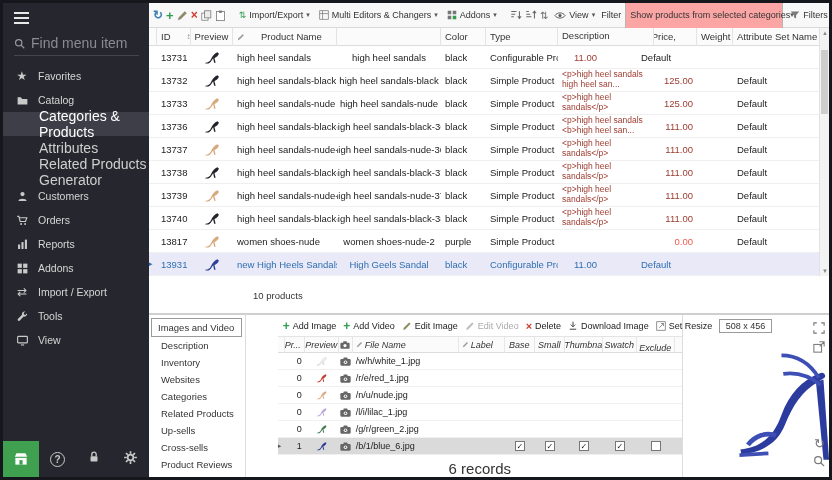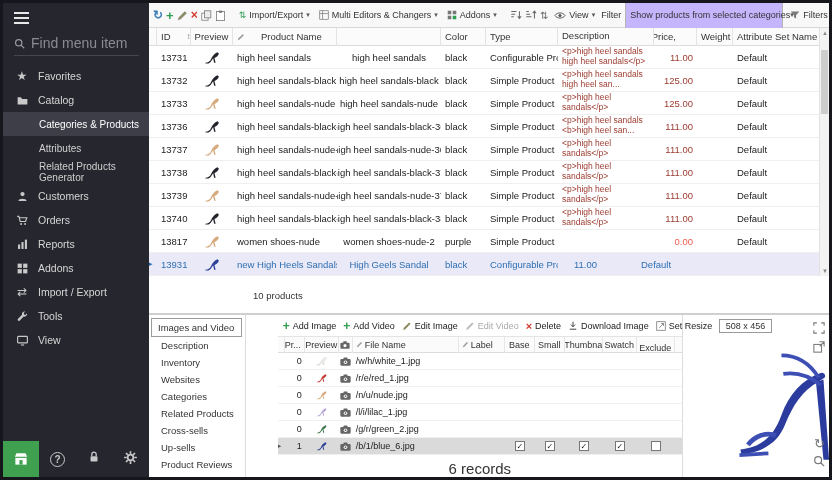--- a/index.html
+++ b/index.html
@@ -7,41 +7,41 @@
   .window { width:832px; height:480px; border:3px solid #16161d; background:#fff; position:relative; overflow:hidden; display:flex; }
 
   
   .sidebar { width:146px; height:474px; background:#26262e; color:#d6d6d6; position:relative; flex:0 0 146px; }
   .sb-top { height:30px; display:flex; align-items:center; padding-left:11px; }
   .burger span { display:block; width:15px; height:2px; background:#e8e8e8; margin:3px 0; }
   .sb-search { display:flex; align-items:center; gap:6px; margin:2px 10px 8px 11px; border-bottom:1px solid #45454e; padding-bottom:4px; }
   .sb-search input { background:transparent; border:none; outline:none; color:#bbb; font-size:14px; width:100px; font-family:"Liberation Sans",sans-serif;}
   .sb-search input::placeholder { color:#8b8b93; }
   .sb-item { height:24px; display:flex; align-items:center; gap:9px; padding-left:12px; font-size:10.5px; cursor:default; }
-  .sb-item.sub { padding-left:36px; font-size:10px; color:#cfcfcf; }
+  .sb-item.sub { padding-left:36px; font-size:14px; color:#cfcfcf; }
   .sb-item.active { background:#3e3e48; color:#fff; }
   .sb-item .sbi { width:14px; height:14px; display:inline-flex; align-items:center; justify-content:center; color:#c9c9c9; font-size:12px; }
   .sb-footer { position:absolute; bottom:0; left:0; width:146px; height:36px; display:flex; align-items:center; }
   .store-tile { width:36px; height:36px; background:#3fa14f; display:flex; align-items:center; justify-content:center; }
   .sb-foot-icons { flex:1; display:flex; justify-content:space-around; align-items:center; }
   .help-circle { width:15px; height:15px; border:1.5px solid #c9c9c9; border-radius:50%; color:#c9c9c9; font-size:10px; display:flex; align-items:center; justify-content:center; font-weight:bold; }
 
   
   .main { width:680px; height:474px; position:relative; background:#fff; display:flex; flex-direction:column; }
 
   .toolbar { height:25px; display:flex; align-items:center; padding:0 4px; gap:3px; background:#f8f8f8; border-bottom:1px solid #d9d9d9; font-size:9px; color:#333; flex:0 0 25px; white-space:nowrap; }
   .tico { width:16px; height:16px; display:inline-flex; align-items:center; justify-content:center; font-size:12px; cursor:pointer; }
   .i-refresh { color:#3c7fb8; font-weight:bold; }
   .i-plus  { color:#2e9e4f; font-weight:bold; font-size:13px; }
   .i-del   { color:#d23b2f; font-weight:bold; font-size:12px; }
   .tsep { width:1px; height:14px; background:#d5d5d5; margin:0 2px; }
   .tbtn { display:inline-flex; align-items:center; gap:3px; padding:2px 3px; cursor:pointer; }
   .caret { font-size:7px; color:#555; }
   .f-group { margin-left:auto; display:inline-flex; align-items:center; gap:4px; }
-  .fselect { display:inline-flex; align-items:center; justify-content:space-between; border:1px solid #b5b5b5; background:#c4b5fd; height:28px; padding:0 4px; width:158px; cursor:pointer; }
+  .fselect { display:inline-flex; align-items:center; justify-content:space-between; border:1px solid #b5b5b5; background:#fca5a5; height:28px; padding:0 4px; width:158px; cursor:pointer; }
 
   
   .grid { position:relative; flex:0 0 248px; }
   .ghead { display:flex; height:18px; align-items:center; background:#fbfbfb; border-bottom:1px solid #dcdcdc; font-size:9.5px; color:#333; }
   .ghead .cell { border-right:1px solid #e4e4e4; height:18px; display:flex; align-items:center; gap:16px; }
   .cell { padding:0 4px; overflow:hidden; white-space:nowrap; flex-shrink:0; display:flex; align-items:center; }
   .c-marker{ width:8px; padding:0; font-size:7px; color:#555; }
   .c-id    { width:34px; }
   .c-prev  { width:42px; justify-content:center; }
   .c-name  { width:104px; }
@@ -69,21 +69,21 @@
   .dtab.active { border:1px solid #9a9a9a; background:#fff; padding-left:6px; }
 
   .detail-main { width:405px; display:flex; flex-direction:column; border-right:1px solid #ddd; }
   .dtoolbar { height:22px; display:flex; align-items:center; gap:7px; padding:0 5px; font-size:9px; color:#222; border-bottom:1px solid #e4e4e4; flex:0 0 22px; white-space:nowrap; }
   .dbtn { display:inline-flex; align-items:center; gap:3px; cursor:pointer; }
   .dbtn.disabled { color:#aaa; }
   .ic-plus { color:#2e9e4f; font-weight:bold; font-size:12px; }
   .ic-x { color:#d23b2f; font-weight:bold; font-size:11px; }
 
   .ihead { display:flex; height:16px; align-items:center; background:#fbfbfb; border-bottom:1px solid #dcdcdc; font-size:9px; color:#333; }
-  .ihead .icell { border-right:1px solid #e7e7e7; height:16px; gap:2px; }
+  .ihead .icell { border-right:1px solid #e7e7e7; height:16px; gap:2px;font-style:italic; }
   .icell { padding:0 3px; overflow:hidden; white-space:nowrap; flex-shrink:0; display:flex; align-items:center; }
   .ic-m   { width:7px; padding:0; font-size:7px; color:#555; }
   .ic-pos { width:20px; justify-content:flex-end; }
   .ic-prev{ width:34px; justify-content:center; }
   .ic-cam { width:14px; justify-content:center; padding:0; }
   .ic-file{ width:106px; }
   .ic-label{ width:46px; }
   .ic-ck  { width:30px; justify-content:center; }
   .ic-ckw { width:38px; justify-content:center; }
   .ic-ck2 { width:34px; justify-content:center; }
@@ -364,21 +364,20 @@
             <div class="cell c-id">13731</div>
             <div class="cell c-prev">
               <svg viewBox="0 0 24 24" width="17" height="17">
                 <path fill="#23232b" stroke="none" stroke-width="0.8" d="M2 19.5 C5.5 19.3 8.4 17.6 10 14 C11.7 10.2 14.2 6.8 18.8 4.6 L21 6.2 C20.3 9.4 17.8 11.6 14.8 12.6 L16.4 19.5 L14.3 19.5 L12.9 13.2 C11.2 15.4 10.2 18.3 7.6 19.9 C5.9 20.9 3.6 20.6 2 20.4 Z"></path>
               </svg>
             </div>
             <div class="cell c-name">high heel sandals</div>
             <div class="cell c-sku">high heel sandals</div>
             <div class="cell c-color">black</div>
             <div class="cell c-type">Configurable Product</div>
-            <div class="cell c-desc">&lt;p&gt;high heel sandals high heel sandals&lt;/p&gt;</div>
             <div class="cell c-price">11.00</div>
             <div class="cell c-weight"></div>
             <div class="cell c-attr">Default</div>
           </div>
           <div class="grow">
             <div class="cell c-marker"></div>
             <div class="cell c-id">13732</div>
             <div class="cell c-prev">
               <svg viewBox="0 0 24 24" width="17" height="17">
                 <path fill="#23232b" stroke="none" stroke-width="0.8" d="M2 19.5 C5.5 19.3 8.4 17.6 10 14 C11.7 10.2 14.2 6.8 18.8 4.6 L21 6.2 C20.3 9.4 17.8 11.6 14.8 12.6 L16.4 19.5 L14.3 19.5 L12.9 13.2 C11.2 15.4 10.2 18.3 7.6 19.9 C5.9 20.9 3.6 20.6 2 20.4 Z"></path>
@@ -539,22 +538,22 @@
     <div class="grid-footer">10 products</div>
 
     <div class="bottom">
       <div class="tabs-col" id="detail-tabs">
           <div class="dtab active">Images and Video</div>
           <div class="dtab">Description</div>
           <div class="dtab">Inventory</div>
           <div class="dtab">Websites</div>
           <div class="dtab">Categories</div>
           <div class="dtab">Related Products</div>
+          <div class="dtab">Up-sells</div>
           <div class="dtab">Cross-sells</div>
-          <div class="dtab">Up-sells</div>
           <div class="dtab">Product Reviews</div>
         </div>
 
       <div class="detail-main">
         <div class="dtoolbar" id="detail-toolbar">
             <span class="dbtn">
               <span class="ic-plus">+</span>
               <span>Add Image</span>
             </span>
             <span class="dbtn">

